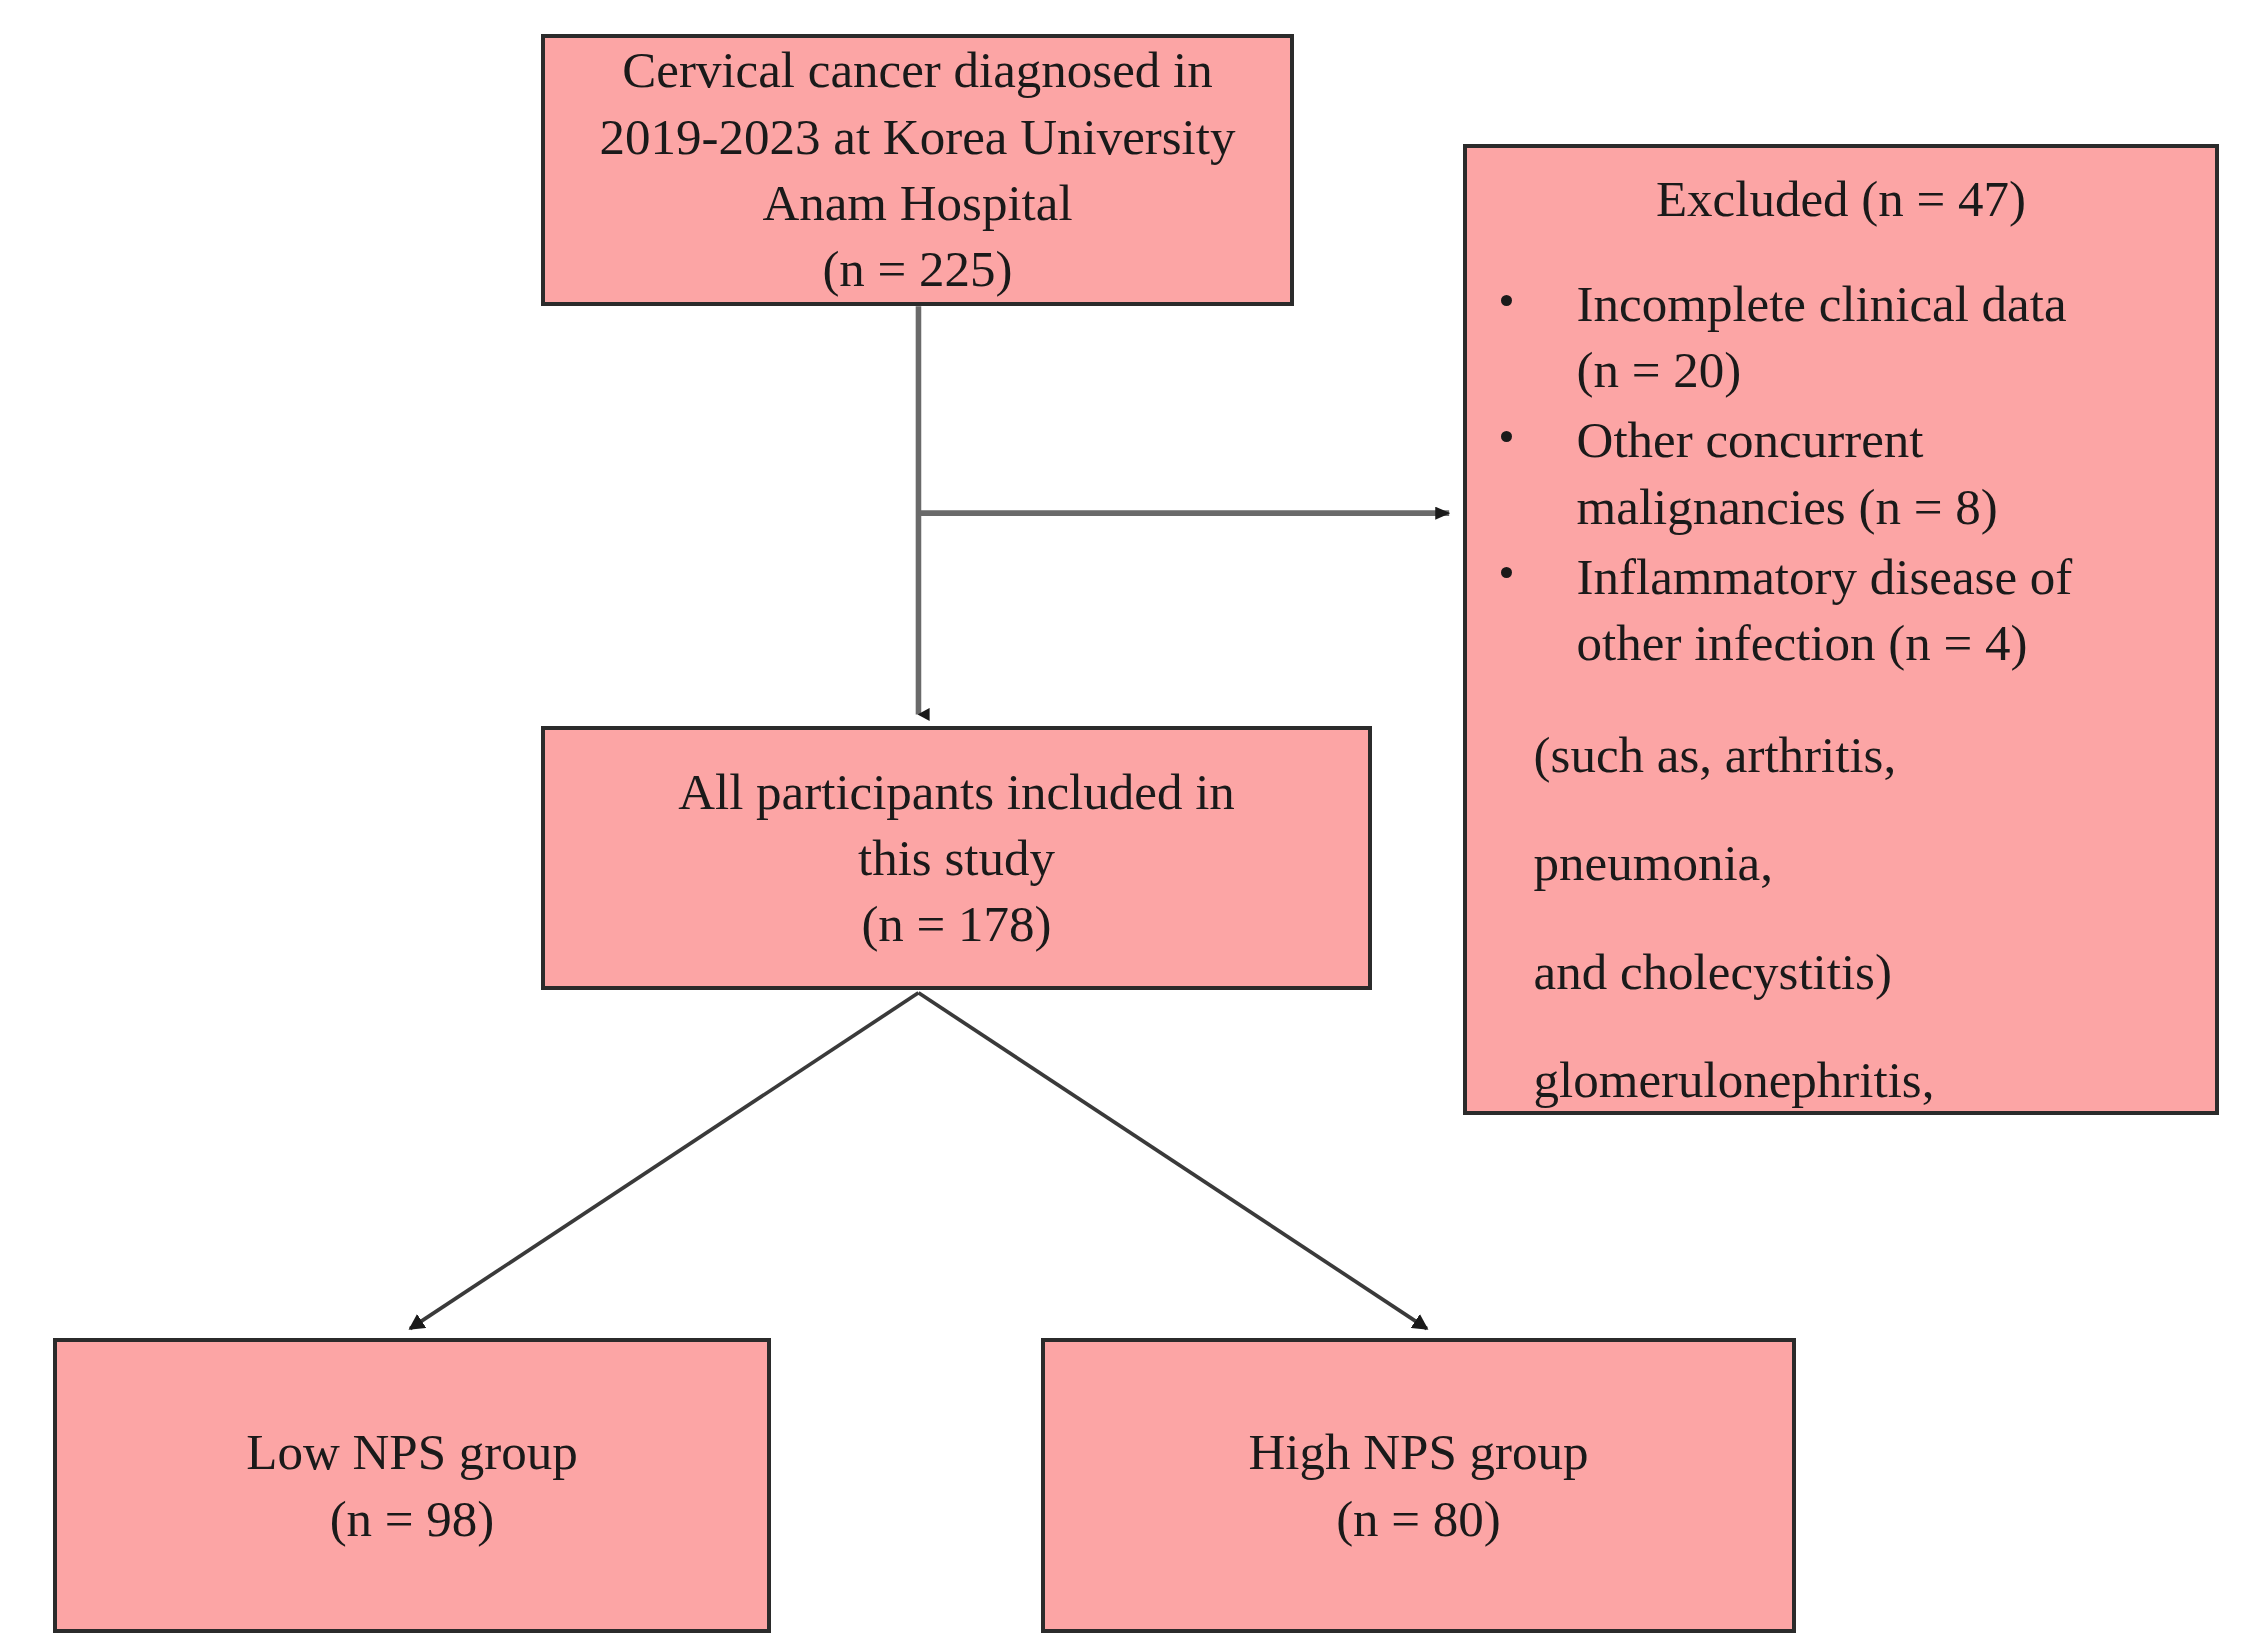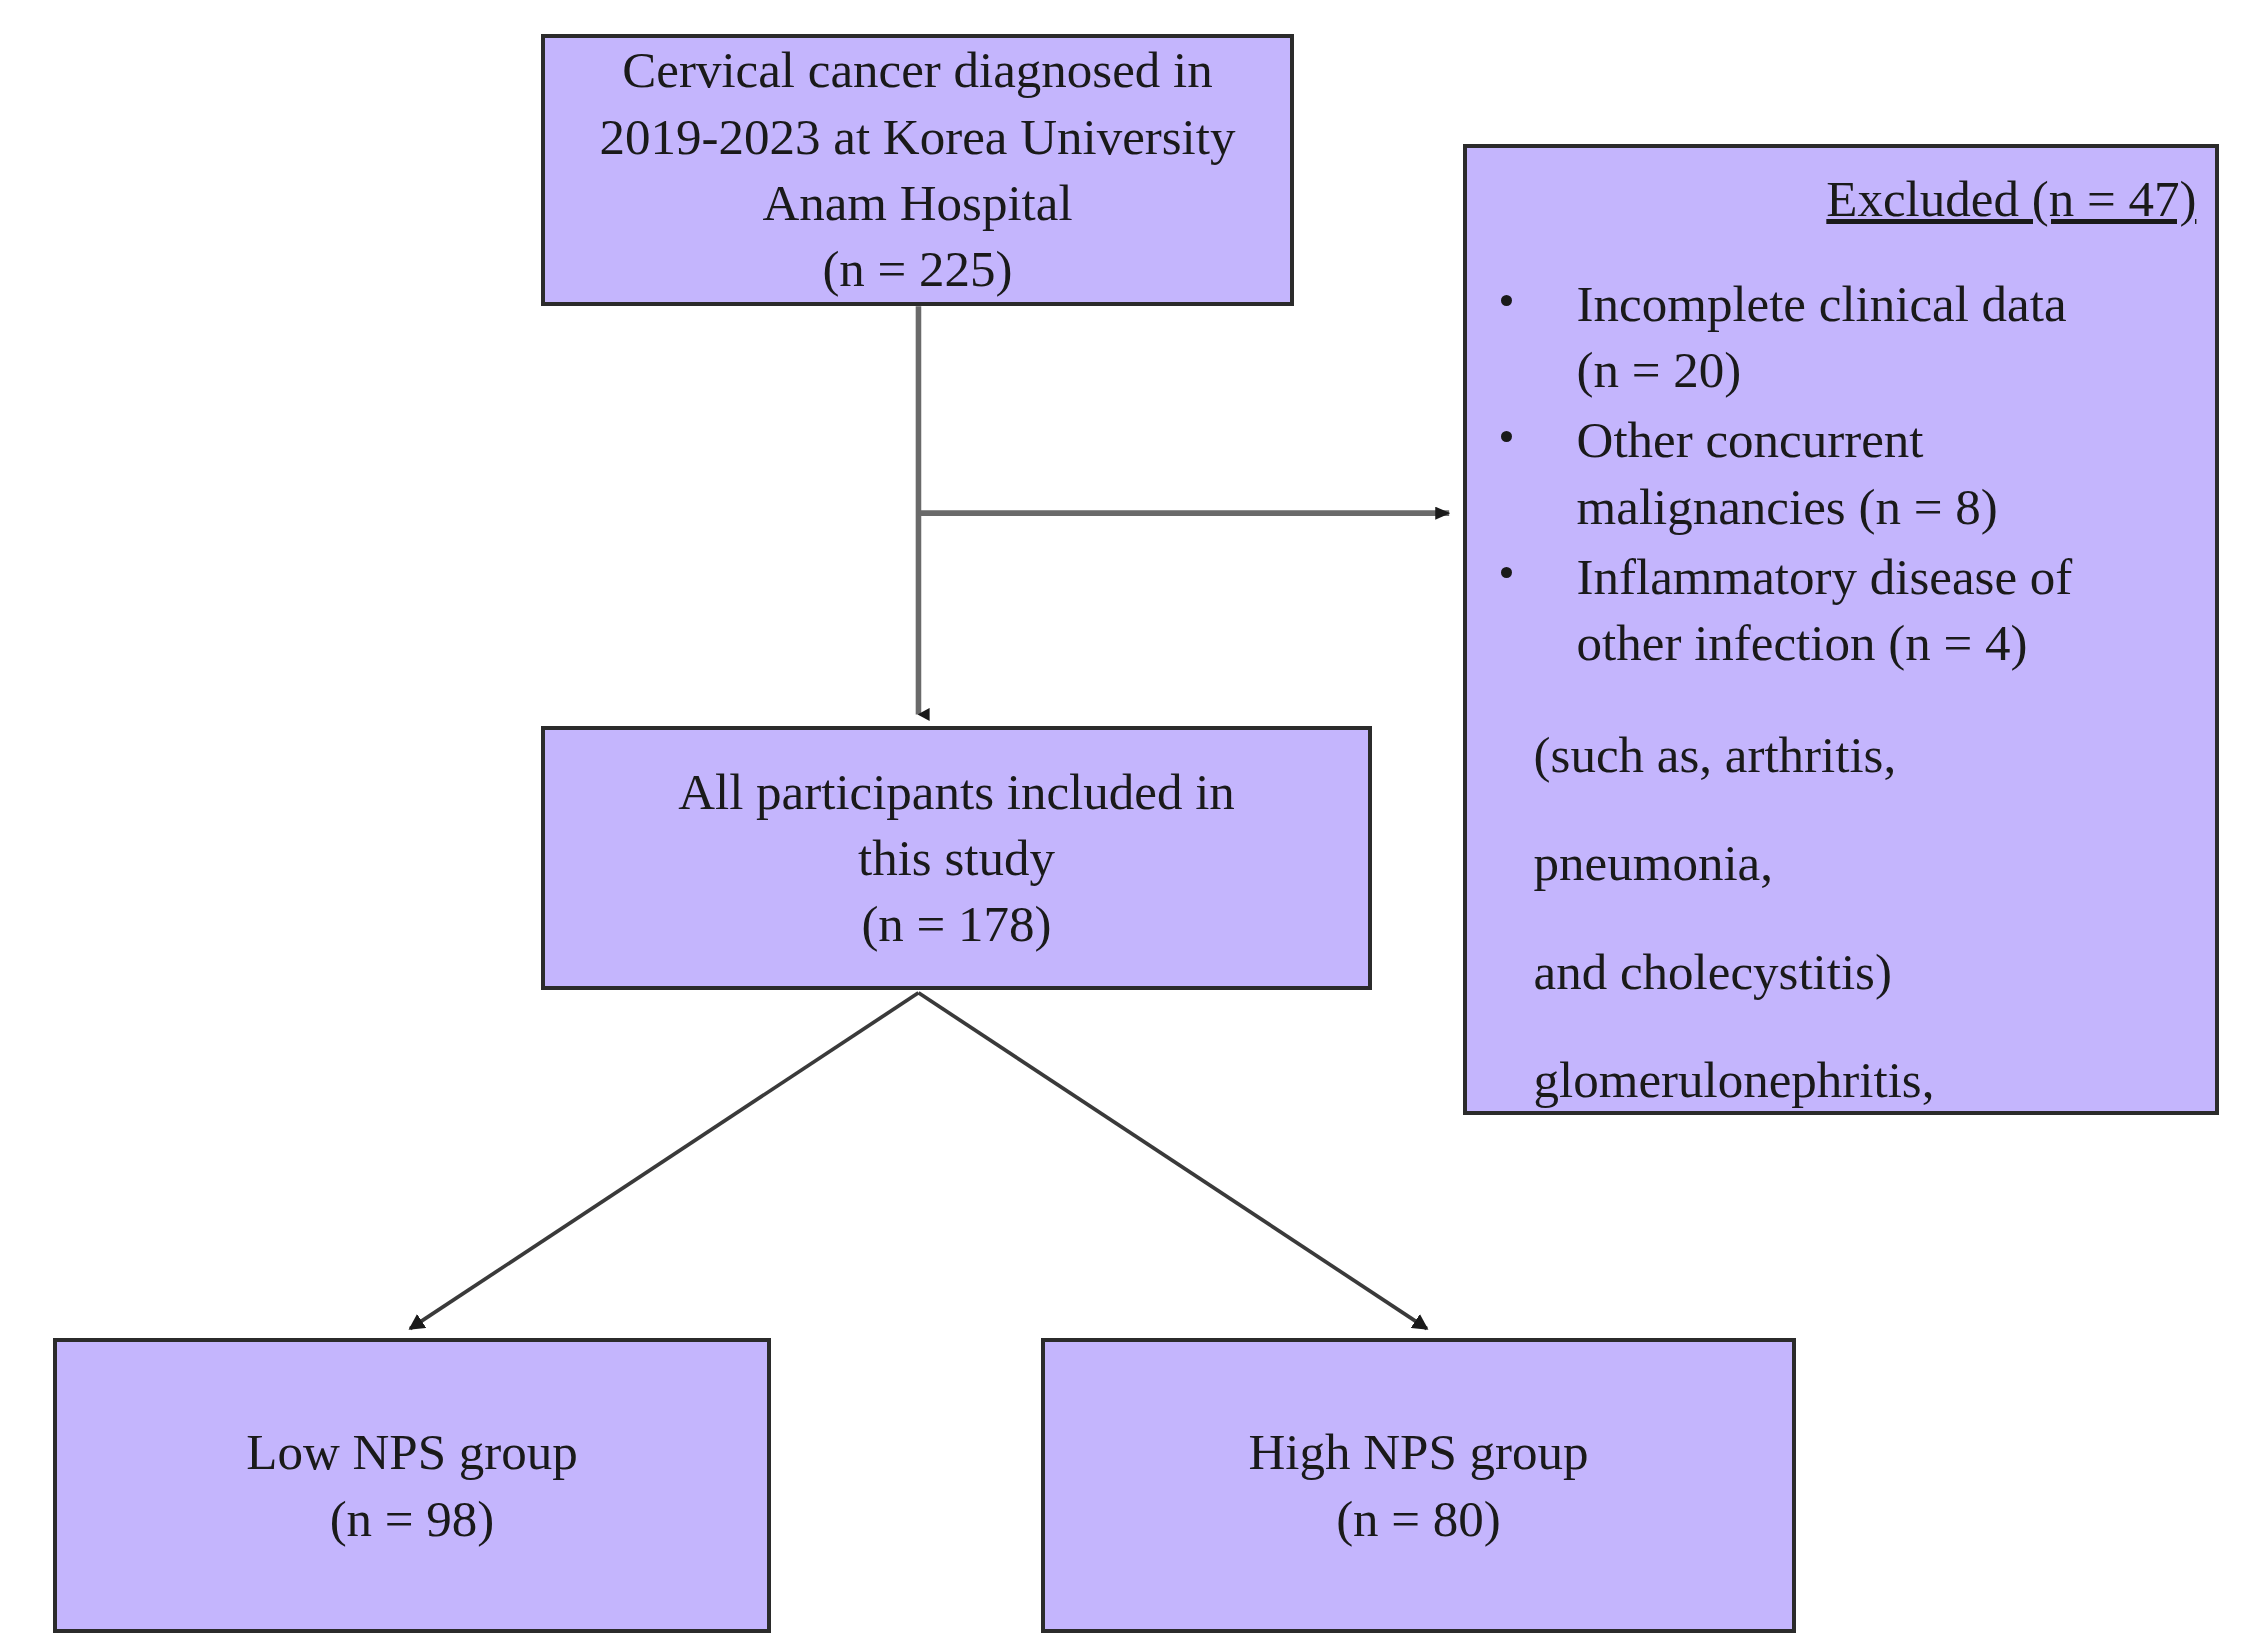--- a/index.html
+++ b/index.html
@@ -15,21 +15,21 @@
     position: relative;
     width: 2260px;
     height: 1646px;
     background: #ffffff;
     overflow: hidden;
   }
   .box {
     position: absolute;
     box-sizing: border-box;
     border: 4.6px solid #2b2b2b;
-    background: #c4b5fd;
+    background: #fca5a5;
     display: flex;
     flex-direction: column;
     align-items: center;
     justify-content: center;
     text-align: center;
   }
   .box .line {
     display: block;
     line-height: 1.30;
     white-space: nowrap;
@@ -61,24 +61,23 @@
     font-size: 51px;
   }
   #box-high {
     left: 1041px; top: 1338px;
     width: 755px; height: 295px;
     font-size: 51px;
   }
 
   
   .excluded-title {
-    text-align: right;
+    text-align: center;
     line-height: 1.25;
     margin-bottom: 39px;
-    text-decoration: underline;
   }
   .bullet-list {
     list-style: none;
     margin: 0;
     padding: 0;
   }
   .bullet-item {
     position: relative;
     padding-left: 91px;
     line-height: 1.28;

